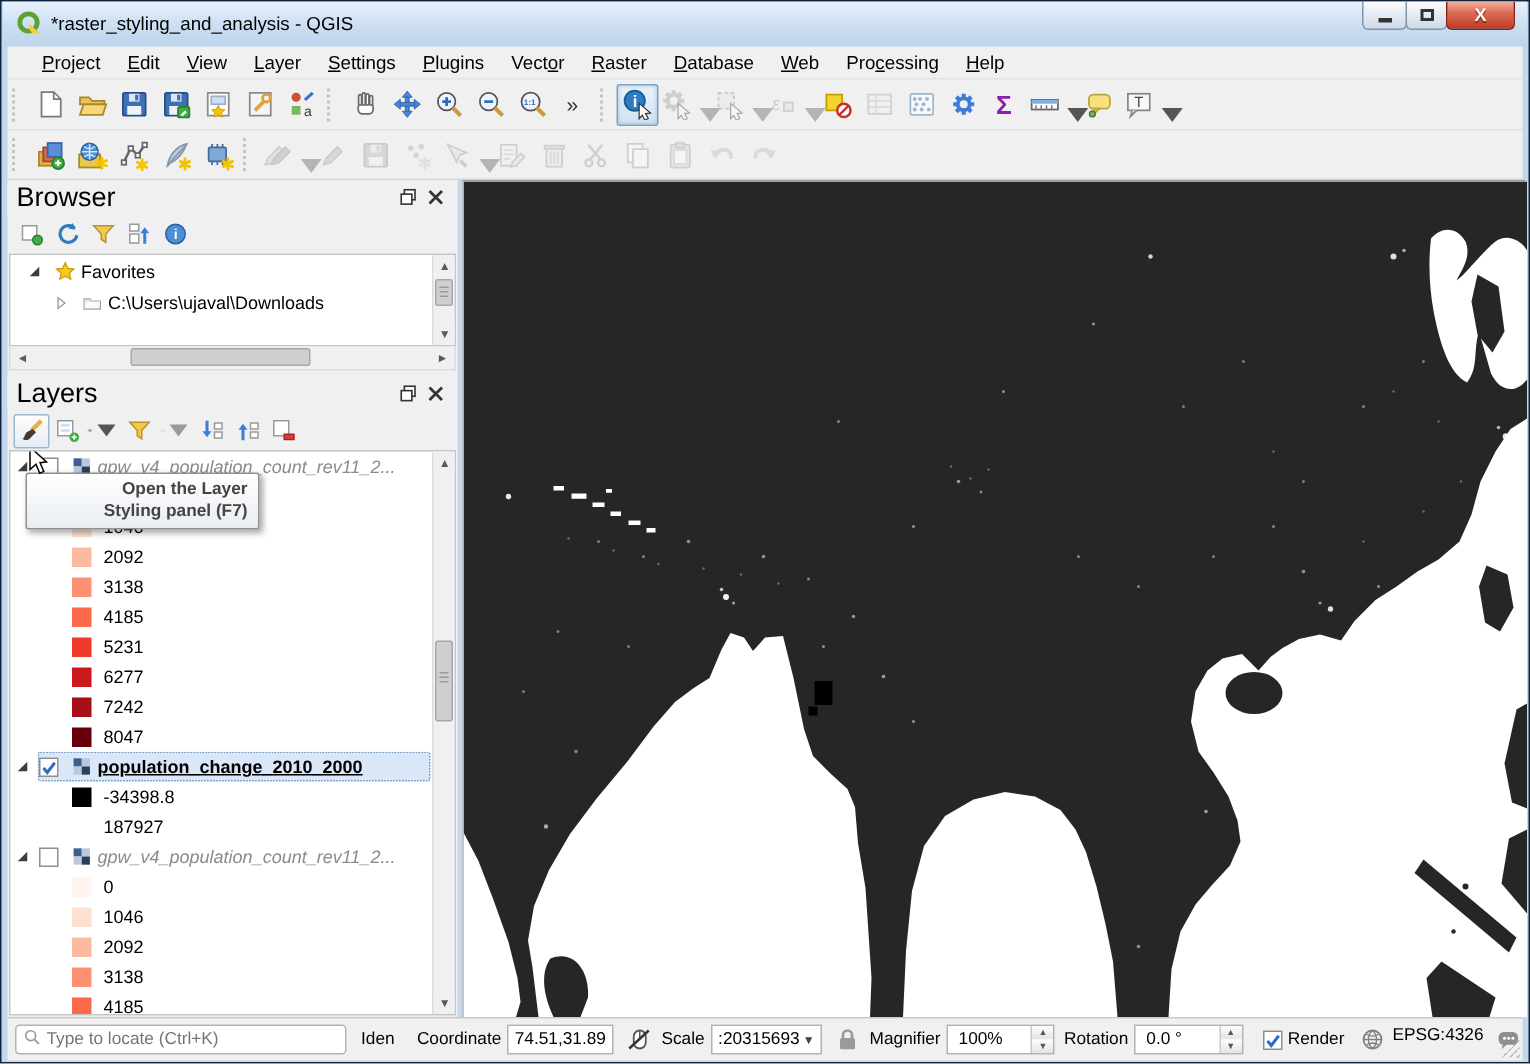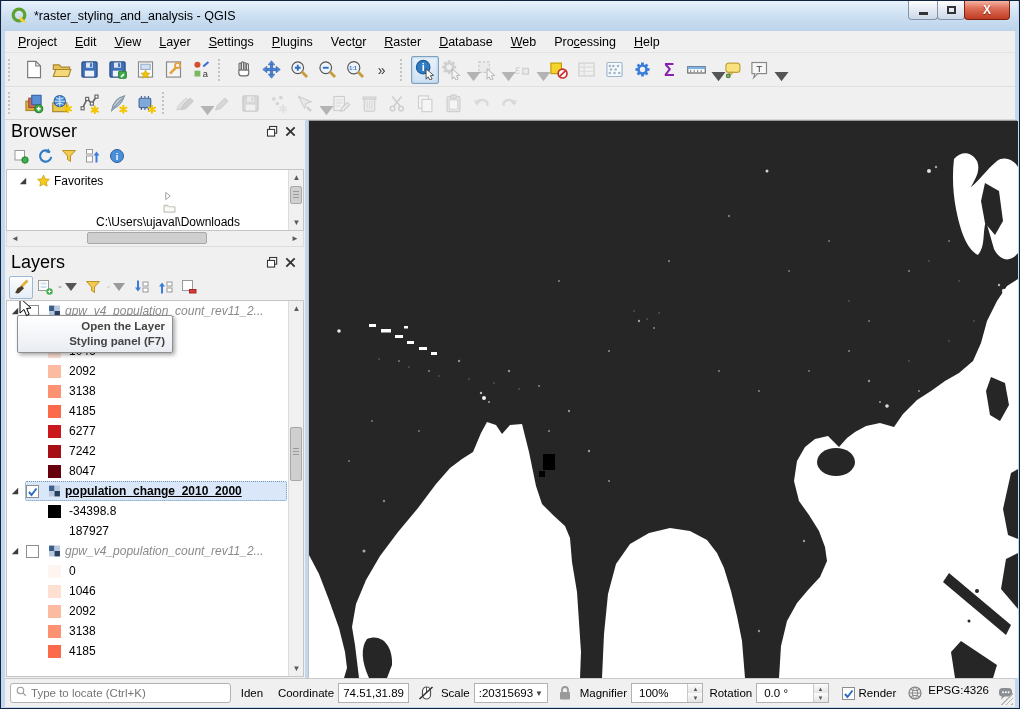--- a/index.html
+++ b/index.html
@@ -12,21 +12,21 @@
   .title-text{font-size:12.5px;margin-left:6px;}
   .winbtns{position:absolute;right:8px;top:0;display:flex;}
   .wbtn{height:19px;border:1px solid #8295aa;border-top:none;border-radius:0 0 4px 4px;
     background:linear-gradient(#fdfdfd,#e6ecf3 45%,#cdd9e8);display:flex;align-items:center;justify-content:center;margin-left:-1px;}
   .wbtn.min{width:30px;} .wbtn.max{width:28px;}
   .wbtn.close{width:46px;background:linear-gradient(#f5b3a4,#dd6f58 40%,#c13b24);border-color:#7e2213;}
   .glyph-min{width:9px;height:3px;background:#333;margin-top:6px;}
   .glyph-max{width:9px;height:8px;border:2px solid #333;}
   .glyph-x{color:#fff;font-weight:bold;font-size:12px;text-shadow:0 1px 1px #7e2213;}
   
-  .menubar{position:absolute;left:4px;right:4px;top:30px;height:22px;background:#f0f0f0;display:flex;align-items:center;padding-left:4px;border-bottom:1px solid #e3e3e3;}
+  .menubar{position:absolute;left:4px;right:4px;top:30px;height:22px;background:#f0f0f0;display:flex;align-items:center;padding-left:14px;border-bottom:1px solid #e3e3e3;}
   .menu-item{padding:2px 9px;font-size:12.5px;}
   .menu-item .accel{text-decoration:underline;}
   
   .tbrow{position:absolute;left:4px;right:4px;background:#f0f0f0;display:flex;align-items:center;}
   .tb1{top:52px;height:34px;border-bottom:1px solid #e0e0e0;}
   .tb2{top:86px;height:33px;border-bottom:1px solid #d6d6d6;}
   .grip{width:7px;height:22px;border-left:2px dotted #c3c3c3;margin:0 4px 0 3px;}
   .tbtn{height:28px;min-width:28px;display:flex;align-items:center;justify-content:center;border:1px solid transparent;border-radius:2px;padding:0 1px;}
   .tbtn svg{width:21px;height:21px;}
   .tbtn.active{background:linear-gradient(#e9f2fb,#cfe2f4);border:1px solid #7da2c1;box-shadow:inset 0 0 3px #9fbcd8;}
@@ -558,21 +558,21 @@
             <span class="expander">
               <svg width="10" height="10" viewBox="0 0 11 11" xmlns="http://www.w3.org/2000/svg">
                 <path d="M9,2 V9 H2 Z" fill="#3c3c3c"></path>
               </svg>
             </span>
             <span class="licon"><svg width="16" height="15" viewBox="0 0 18 18" xmlns="http://www.w3.org/2000/svg">
                 <path d="M9,1.5 L11.2,6.3 16.5,6.9 12.6,10.4 13.7,15.6 9,13 4.3,15.6 5.4,10.4 1.5,6.9 6.8,6.3 Z" fill="#f5c91e" stroke="#c79b00"></path>
               </svg></span>
             <span class="lbl">Favorites</span>
           </div>
-          <div class="brow" style="padding-left: 26px; flex-direction: column;">
+          <div class="brow" style="padding-left: 26px;">
             <span class="expander">
               <svg width="10" height="10" viewBox="0 0 11 11" xmlns="http://www.w3.org/2000/svg">
                 <path d="M3,1.5 V9.5 L8,5.5 Z" fill="#fff" stroke="#9a9a9a"></path>
               </svg>
             </span>
             <span class="licon"><svg width="16" height="15" viewBox="0 0 18 18" xmlns="http://www.w3.org/2000/svg">
                 <path d="M2,5.5 h5 l1.5,1.8 h7.5 v7 h-14 z" fill="#fbfbf6" stroke="#a0a0a0"></path>
                 <path d="M2,7.3 h14" stroke="#d8d8d0"></path>
               </svg></span>
             <span class="lbl">C:\Users\ujaval\Downloads</span>
@@ -694,20 +694,24 @@
             <span class="swatch" style="background:#fcbba1;"></span>
             <span class="lbl">2092</span>
           </div>
           <div class="lrow">
             <span class="swatch" style="background:#fc9272;"></span>
             <span class="lbl">3138</span>
           </div>
           <div class="lrow">
             <span class="swatch" style="background:#fb6a4a;"></span>
             <span class="lbl">4185</span>
+          </div>
+          <div class="lrow">
+            <span class="swatch" style="background:#ef3b2c;"></span>
+            <span class="lbl">5231</span>
           </div>
           <div class="lrow">
             <span class="swatch" style="background:#cb181d;"></span>
             <span class="lbl">6277</span>
           </div>
           <div class="lrow">
             <span class="swatch" style="background:#a50f15;"></span>
             <span class="lbl">7242</span>
           </div>
           <div class="lrow">

